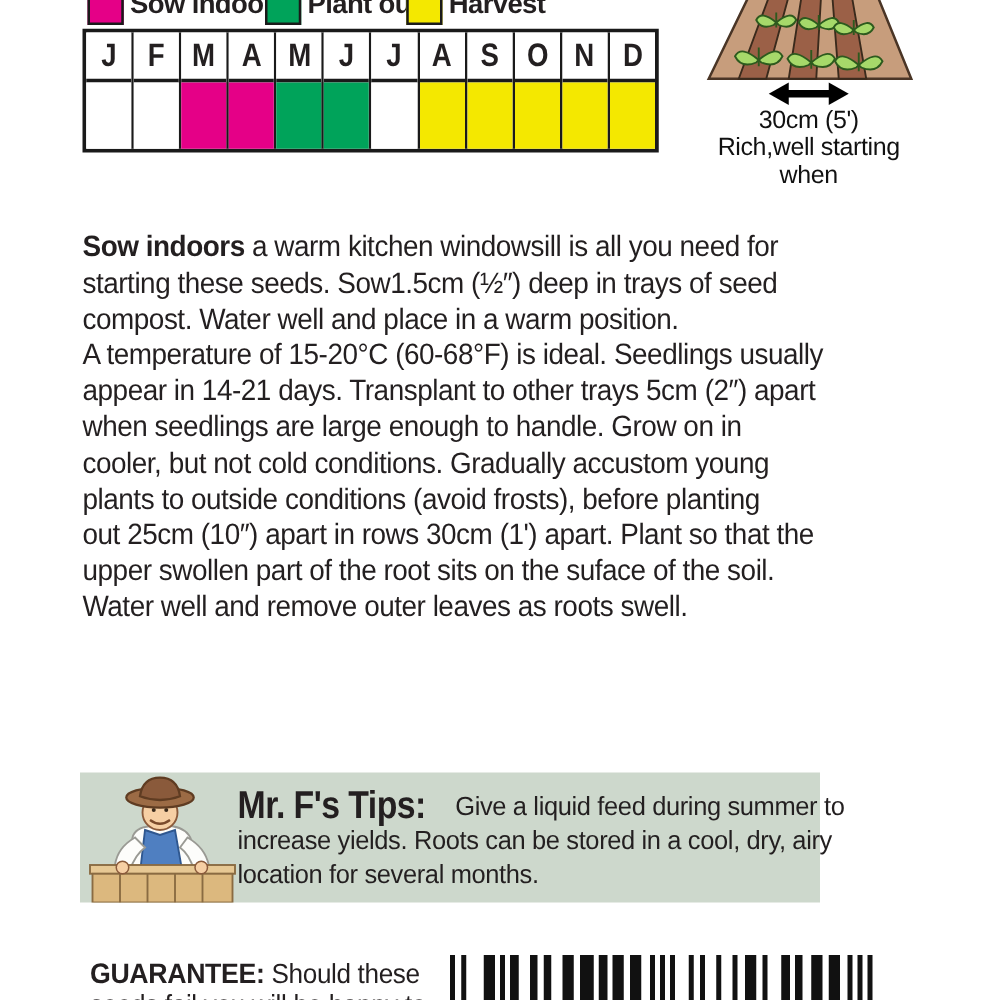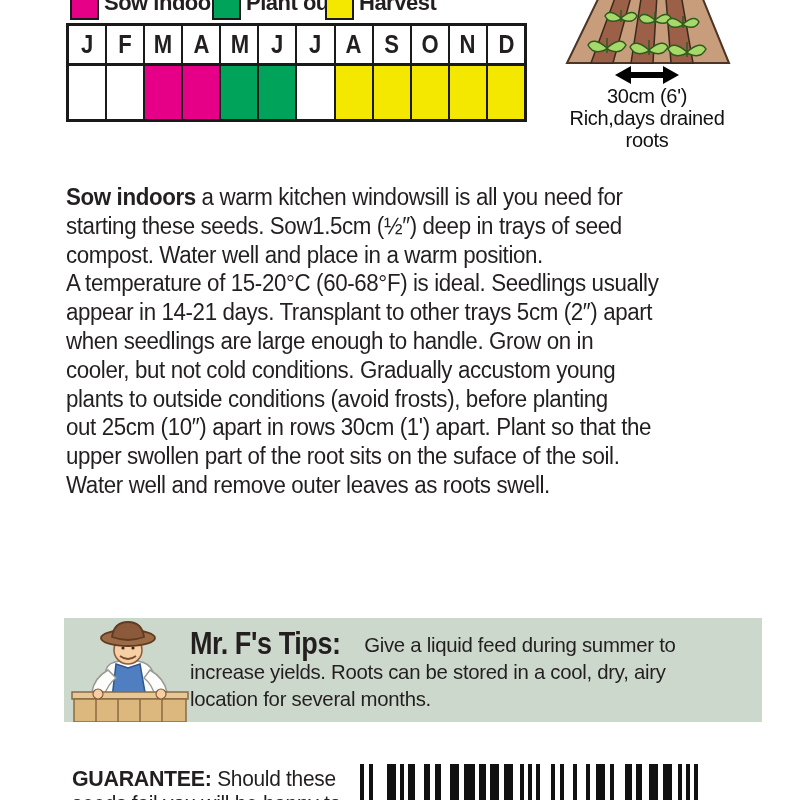--- a/index.html
+++ b/index.html
@@ -26,21 +26,21 @@
   .sow-banner{position:absolute;left:66px;top:139px;width:222px;height:37px;background:#5d8577;
               clip-path:polygon(0 0,100% 0,calc(100% - 24px) 100%,0 100%);
               color:#fefefe;font-weight:bold;font-size:27px;line-height:37px;padding-left:12px;
               box-sizing:border-box;letter-spacing:-0.5px;}
   .sow-banner span{display:inline-block;transform:scaleX(0.92);transform-origin:left center;}
   .body-text{position:absolute;left:66px;top:183px;width:720px;font-size:23.5px;line-height:28.8px;
              letter-spacing:-0.4px;transform:scaleX(0.95);transform-origin:left top;}
   .body-line{white-space:nowrap;}
   .body-line b{letter-spacing:-0.4px;}
   
-  .tips-box{position:absolute;left:64px;top:618px;width:698px;height:104px;background:#cdd8cc;text-decoration:underline;}
+  .tips-box{position:absolute;left:64px;top:618px;width:592px;height:104px;background:#cdd8cc;text-decoration:underline;}
   .tips-figure{position:absolute;left:6px;bottom:0;width:120px;height:102px;}
   .tips-text{position:absolute;left:126px;top:12px;width:540px;font-size:21px;line-height:27px;
              letter-spacing:-0.3px;transform:scaleX(0.97);transform-origin:left top;}
   .tips-title{font-weight:bold;font-size:31px;letter-spacing:-0.5px;margin-right:7px;
               display:inline-block;transform:scaleX(0.9);transform-origin:left bottom;vertical-align:-2px;}
   .tips-line{white-space:nowrap;}
   
   .footer-banner{position:absolute;left:66px;top:724px;width:676px;height:34px;background:#5d8577;
                  color:#eef4ee;font-weight:bold;font-size:25px;line-height:34px;text-align:center;
                  box-sizing:border-box;}
@@ -181,23 +181,23 @@
           <path d="M132,52 q14,-12 19,-3 q-5,10 -17,5 z"></path>
           <line x1="132" y1="42" x2="132" y2="57"></line>
       </g>
 
       <g>
         <line x1="72" y1="75" x2="112" y2="75" stroke="#000" stroke-width="6"></line>
         <polygon points="60,75 76,66 76,84" fill="#000"></polygon>
         <polygon points="124,75 108,66 108,84" fill="#000"></polygon>
       </g>
     </svg>
-    <div class="spacing-text">30cm (6')</div>
-    <div class="spacing-text">Rich,days drained</div>
-    <div class="spacing-text">roots</div>
+    <div class="spacing-text">30cm (5')</div>
+    <div class="spacing-text">Rich,well starting</div>
+    <div class="spacing-text">when</div>
   </div>
 
 
   <div class="body-text" id="bodyText">
     <div class="body-line"><b>Sow indoors</b><span> a warm kitchen windowsill is all you need for</span></div>
   <div class="body-line">starting these seeds. Sow1.5cm (½″) deep in trays of seed</div>
       <div class="body-line">compost. Water well and place in a warm position.</div>
       <div class="body-line">A temperature of 15-20°C (60-68°F) is ideal. Seedlings usually</div>
       <div class="body-line">appear in 14-21 days. Transplant to other trays 5cm (2″) apart</div>
       <div class="body-line">when seedlings are large enough to handle. Grow on in</div>

